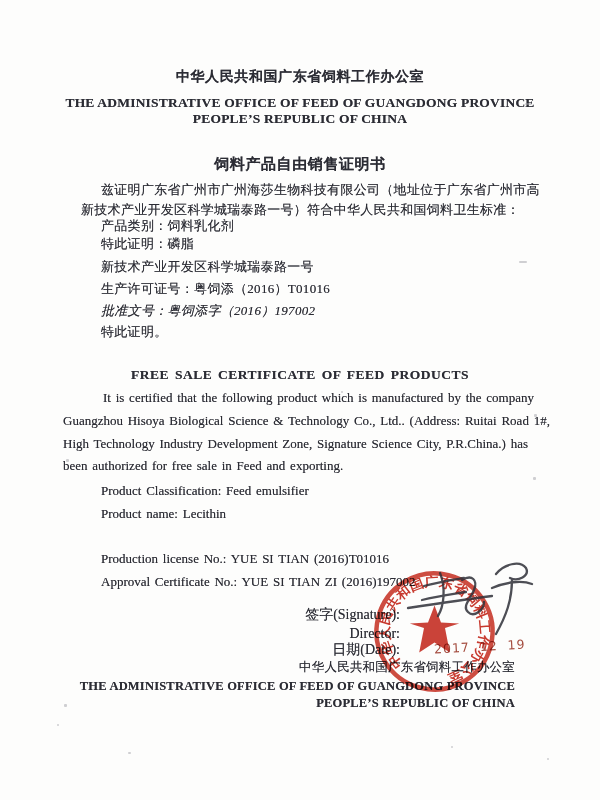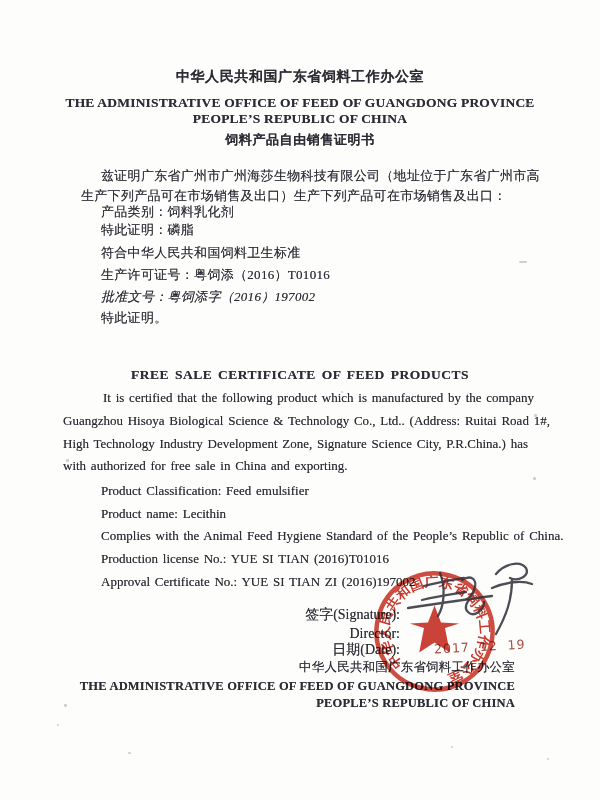--- a/index.html
+++ b/index.html
@@ -9,22 +9,22 @@
     font-family:"Liberation Serif","DejaVu Serif",serif;
     color:#2b2c34;
   }
   .line{position:absolute;white-space:nowrap;line-height:1.15;
         text-shadow:0 0 .5px rgba(43,44,52,.6);}
   .center{left:0;right:0;text-align:center;}
   .zh{font-family:"Liberation Serif","DejaVu Serif",serif;}
   .hdr-zh{top:69px;font-size:14px;font-weight:700;letter-spacing:.6px;}
   .hdr-en1{top:95px;font-size:13.5px;font-weight:700;letter-spacing:.2px;}
   .hdr-en2{top:111px;font-size:13.5px;font-weight:700;letter-spacing:.2px;}
-  .cert-title{top:133px;font-size:13px;font-weight:700;letter-spacing:.6px;}
-  .zh-body{font-size:13px;letter-spacing:.3px;}
+  .cert-title{top:156px;font-size:15px;font-weight:700;letter-spacing:.6px;}
+  .zh-body{font-size:13px;letter-spacing:.3px;margin-top:14px;}
   .p1{left:81px;top:169px;padding-left:20px;}
   .p2{left:81px;top:189px;}
   .it0{left:101px;top:205px;} .it1{left:101px;top:223px;}
   .it2{left:101px;top:246px;} .it3{left:101px;top:268px;}
   .it4{left:101px;top:290px;font-style:italic;} .it5{left:101px;top:311px;}
   .en-title{top:367px;font-size:13.5px;font-weight:700;letter-spacing:.5px;word-spacing:2px;}
   .en-body{font-size:13px;word-spacing:1.5px;}
   .ep0{left:65px;top:391px;padding-left:38px;}
   .ep1{left:63px;top:414px;}
   .ep2{left:63px;top:437px;}
@@ -56,36 +56,35 @@
 <body>
 
 <div class="page">
 
   <div class="line center zh hdr-zh">中华人民共和国广东省饲料工作办公室</div>
   <div class="line center hdr-en1">THE ADMINISTRATIVE OFFICE OF FEED OF GUANGDONG PROVINCE</div>
   <div class="line center hdr-en2">PEOPLE’S REPUBLIC OF CHINA</div>
   <div class="line center zh cert-title">饲料产品自由销售证明书</div>
 
   <div class="line zh zh-body p1">兹证明广东省广州市广州海莎生物科技有限公司（地址位于广东省广州市高</div>
-  <div class="line zh zh-body p2">生产下列产品可在市场销售及出口）生产下列产品可在市场销售及出口：</div>
+  <div class="line zh zh-body p2">新技术产业开发区科学城瑞泰路一号）符合中华人民共和国饲料卫生标准：</div>
   <div class="line zh zh-body it0">产品类别：饲料乳化剂</div>
   <div class="line zh zh-body it1">特此证明：磷脂</div>
-  <div class="line zh zh-body it2">符合中华人民共和国饲料卫生标准</div>
+  <div class="line zh zh-body it2">新技术产业开发区科学城瑞泰路一号</div>
   <div class="line zh zh-body it3">生产许可证号：粤饲添（2016）T01016</div>
   <div class="line zh zh-body it4">批准文号：粤饲添字（2016）197002</div>
   <div class="line zh zh-body it5">特此证明。</div>
 
   <div class="line center en-title">FREE SALE CERTIFICATE OF FEED PRODUCTS</div>
   <div class="line en-body ep0">It is certified that the following product which is manufactured by the company</div>
   <div class="line en-body ep1">Guangzhou Hisoya Biological Science &amp; Technology Co., Ltd.. (Address: Ruitai Road 1#,</div>
   <div class="line en-body ep2">High Technology Industry Development Zone, Signature Science City, P.R.China.) has</div>
-  <div class="line en-body ep3">with authorized for free sale in China and exporting.</div>
+  <div class="line en-body ep3">been authorized for free sale in Feed and exporting.</div>
   <div class="line en-body ei0">Product Classification: Feed emulsifier</div>
   <div class="line en-body ei1">Product name: Lecithin</div>
-  <div class="line en-body ei2">Complies with the Animal Feed Hygiene Standard of the People’s Republic of China.</div>
   <div class="line en-body ei3">Production license No.: YUE SI TIAN (2016)T01016</div>
   <div class="line en-body ei4">Approval Certificate No.: YUE SI TIAN ZI (2016)197002</div>
 
   <div class="line zh sig sg0">签字(Signature):</div>
   <div class="line sig sg1">Director:</div>
   <div class="line zh sig sg2">日期(Date):</div>
 
   <div class="line zh ftr ft-zh">中华人民共和国广东省饲料工作办公室</div>
   <div class="line ftr ft-en1">THE ADMINISTRATIVE OFFICE OF FEED OF GUANGDONG PROVINCE</div>
   <div class="line ftr ft-en2">PEOPLE’S REPUBLIC OF CHINA</div>

